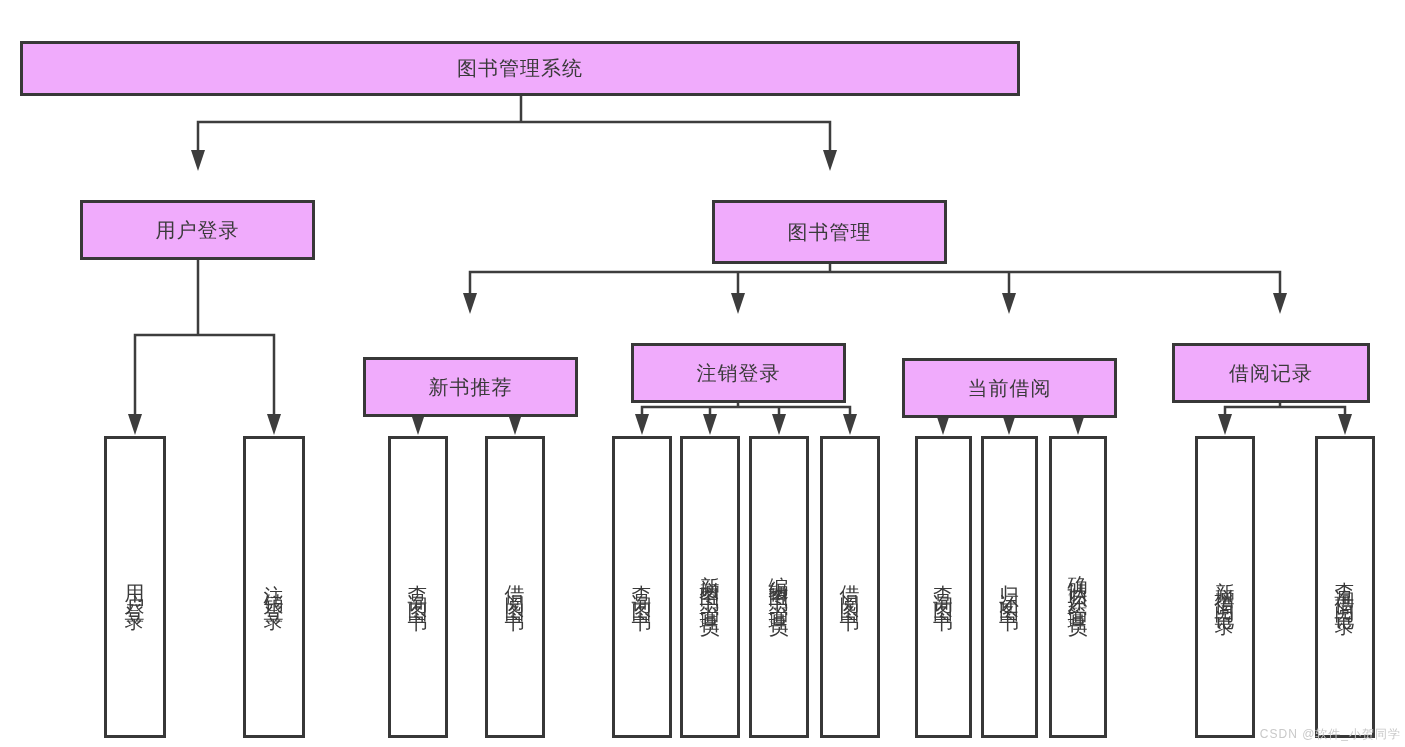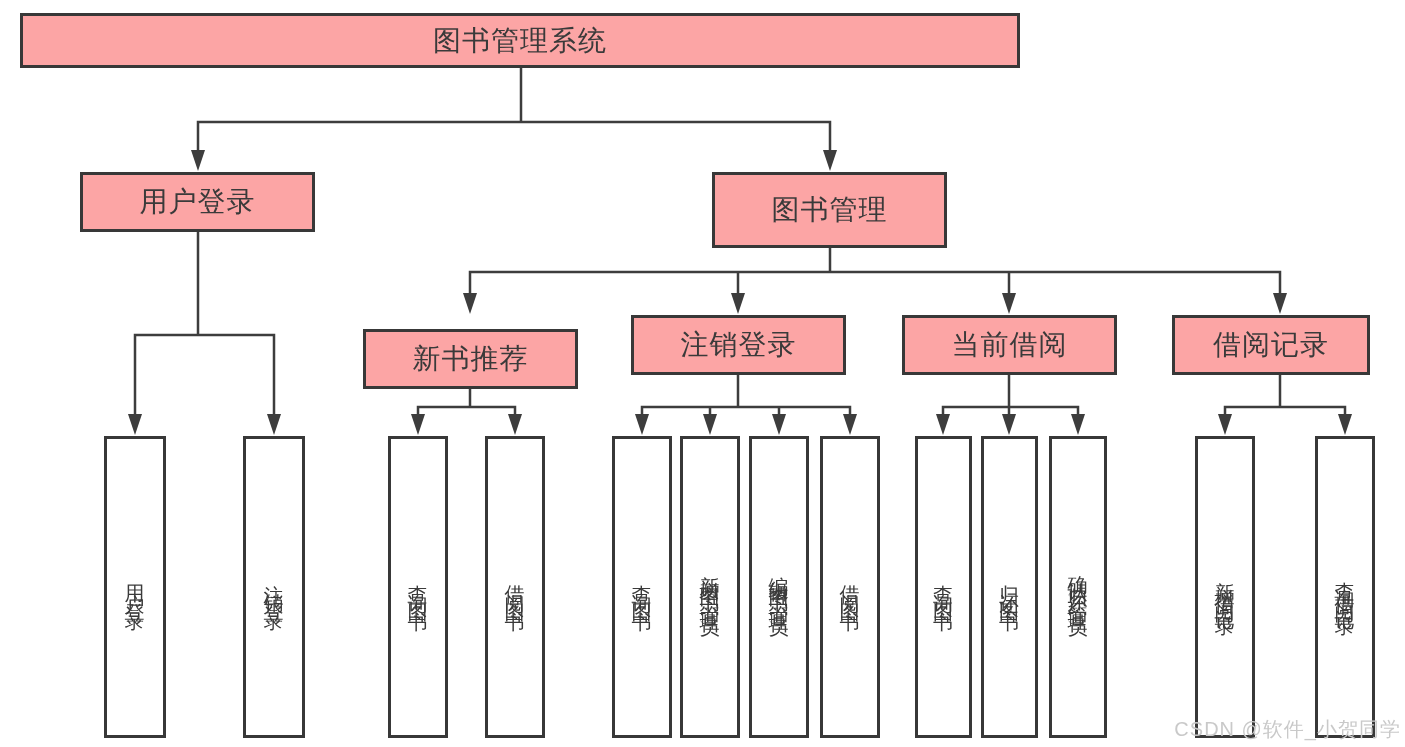--- a/index.html
+++ b/index.html
@@ -18,28 +18,29 @@
   #wires {
     position: absolute;
     left: 0; top: 0;
     width: 1405px; height: 747px;
     pointer-events: none;
   }
   .node {
     position: absolute;
     box-sizing: border-box;
     border: 3px solid var(--border, #383838);
-    background: #fca5a5;
+    background: #f0abfc;
     display: flex;
     align-items: center;
     justify-content: center;
     color: var(--text, #3a3a3a);
-    font-size: 28px;
+    font-size: 20px;
     letter-spacing: 1px;
     text-align: center;
+    margin-top: 28px;
   }
   .vnode {
     position: absolute;
     box-sizing: border-box;
     border: 3px solid var(--border, #383838);
     background: #ffffff;
     display: flex;
     align-items: center;
     justify-content: center;
     color: var(--text, #3a3a3a);
@@ -49,21 +50,21 @@
     text-orientation: mixed;
     font-size: 20px;
     letter-spacing: 9px;
     line-height: 1;
     white-space: nowrap;
   }
   .watermark {
     position: absolute;
     right: 4px;
     bottom: 4px;
-    font-size: 20px;
+    font-size: 12px;
     color: var(--wm, #c9c9c9);
     letter-spacing: 1px;
     white-space: nowrap;
   }
 </style>
 </head>
 <body>
 
 <div id="canvas" style="--border: #383838; --text: #3a3a3a; --wm: #c9c9c9; --bg: #ffffff;">
 
@@ -104,25 +105,25 @@
       <polygon points="1009,435 1002,414 1016,414"></polygon>
       <polygon points="1078,435 1071,414 1085,414"></polygon>
       <polygon points="1225,435 1218,414 1232,414"></polygon>
       <polygon points="1345,435 1338,414 1352,414"></polygon>
     </g>
   </svg>
 
   <div class="node" style="left:20px; top:13px; width:1000px; height:55px;">图书管理系统</div>
 
   <div class="node" style="left:80px; top:172px; width:235px; height:60px;">用户登录</div>
-  <div class="node" style="left:712px; top:172px; width:235px; height:76px;text-align:right;">图书管理</div>
+  <div class="node" style="left:712px; top:172px; width:235px; height:64px;text-align:right;">图书管理</div>
 
   <div class="node" style="left:363px; top:329px; width:215px; height:60px;">新书推荐</div>
   <div class="node" style="left:631px; top:315px; width:215px; height:60px;">注销登录</div>
-  <div class="node" style="left:902px; top:315px; width:215px; height:60px;">当前借阅</div>
+  <div class="node" style="left:902px; top:330px; width:215px; height:60px;">当前借阅</div>
   <div class="node" style="left:1172px; top:315px; width:198px; height:60px;">借阅记录</div>
 
   <div class="vnode" style="left:104px; top:436px; width:62px; height:302px;">
     <span class="vtext">用户登录</span>
   </div>
   <div class="vnode" style="left:243px; top:436px; width:62px; height:302px;">
     <span class="vtext">注销登录</span>
   </div>
 
   <div class="vnode" style="left:388px; top:436px; width:60px; height:302px;">

